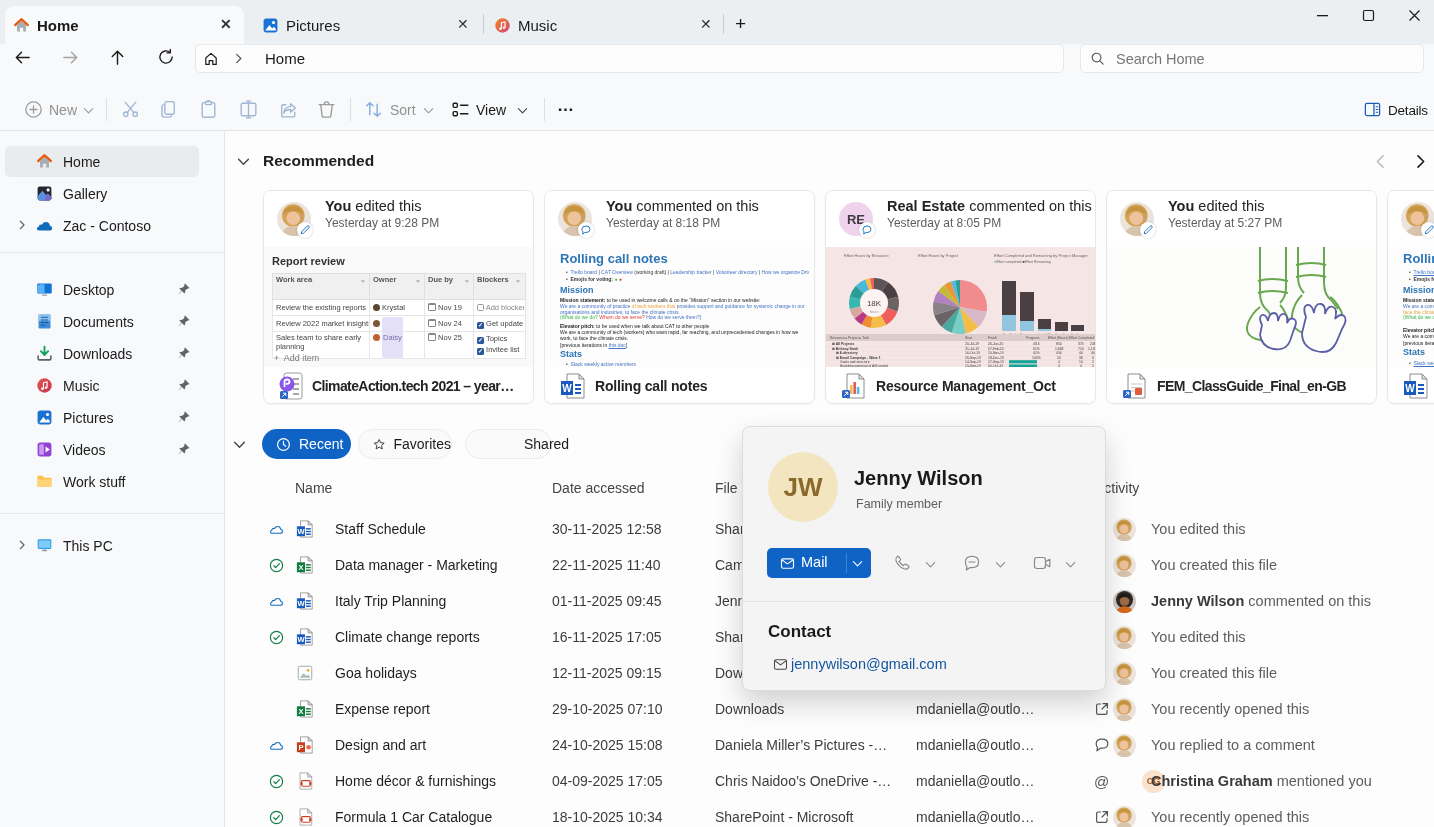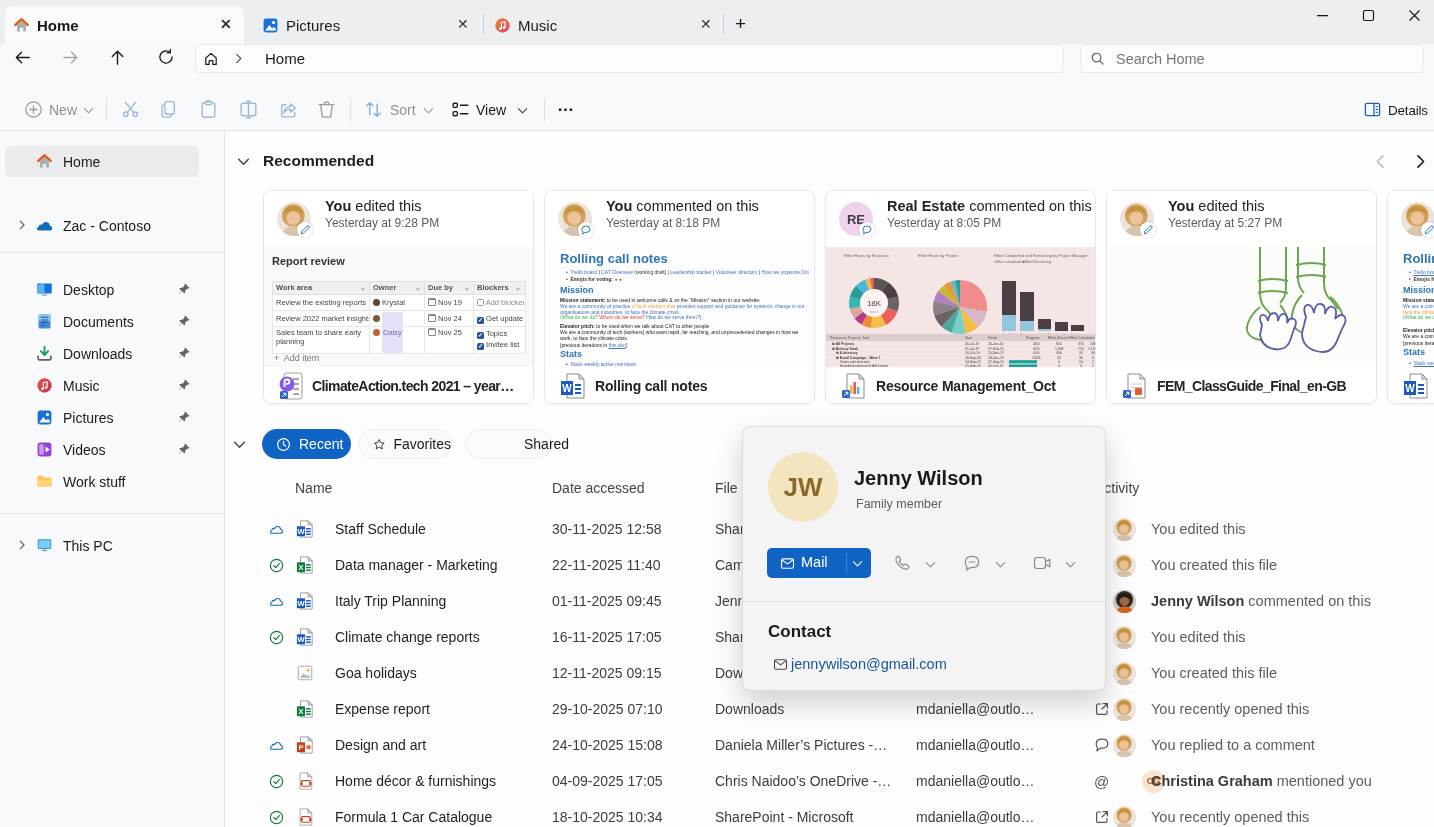--- a/index.html
+++ b/index.html
@@ -298,20 +298,29 @@
 </div>
 
 <div id="sidebar">
   <div class="sbitem" style="top:15px;background:#eaebec;">
     <svg class="ic" viewBox="0 0 16 16">
           <path d="M2.2 7.4 L8 2.2 L13.8 7.4" fill="none" stroke="#e8590c" stroke-width="2.4" stroke-linecap="round" stroke-linejoin="round"></path>
           <path d="M3.8 7.6 V13.6 H6.4 V10.2 H9.6 V13.6 H12.2 V7.6 L8 3.8 Z" fill="#a7adb5"></path>
         </svg>
     <span>Home</span>
   </div>
+  <div class="sbitem" style="top:47px;">
+    <svg class="ic" viewBox="0 0 16 16">
+          <rect x="1.5" y="1.5" width="13" height="13" rx="2" fill="#26262e"></rect>
+          <path d="M1.5 10.5 L6 5.5 L9.5 9.5 L11 8 L14.5 11.5 V12.5 Q14.5 14.5 12.5 14.5 H3.5 Q1.5 14.5 1.5 12.5 Z" fill="#5a8fdc"></path>
+          <path d="M7.5 14.5 L11 8 L14.5 11.5 V12.5 Q14.5 14.5 12.5 14.5 Z" fill="#7b68c8"></path>
+          <circle cx="11.4" cy="4.6" r="1.5" fill="#fff"></circle>
+        </svg>
+    <span>Gallery</span>
+  </div>
   <div class="sbchev" style="top:79px;">
         <svg width="10" height="10" viewBox="0 0 12 12">
           <path d="M4 1.5 L8.5 6 L4 10.5" fill="none" stroke="#5c5c5c" stroke-width="1.3" stroke-linecap="round" stroke-linejoin="round"></path>
         </svg>
       </div>
   <div class="sbitem" style="top:79px;">
     <svg class="ic" viewBox="0 0 20 14">
           <path d="M5 13 H15.5 Q19 13 19 10.2 Q19 7.6 16.4 7.3 Q15.8 3 11.6 3 Q8.3 3 7.3 5.9 Q6.9 5.8 6.3 5.8 Q3.4 5.8 3.1 8.5 Q1 8.9 1 10.9 Q1 13 3.6 13 Z" fill="#0f6cbd"></path>
         </svg>
     <span>Zac - Contoso</span>
@@ -446,21 +455,21 @@
             <svg width="10" height="10" viewBox="0 0 12 12">
               <path d="M1.5 10.5 L2 8 L8.6 1.4 Q9.6 0.4 10.6 1.4 Q11.6 2.4 10.6 3.4 L4 10 Z" fill="none" stroke="#0f6cbd" stroke-width="1.1"></path>
             </svg>
           </div>
       <div class="chl1"><b>You</b> edited this</div>
       <div class="chl2">Yesterday at 9:28 PM</div>
     </div>
     <div class="cprev" style="background:#f9f9f9;">
       <div class="abs" style="left:8px;top:8px;font-size:11px;font-weight:bold;color:#333;">Report review</div>
       <div class="abs" style="left:8px;top:26px;width:254px;height:76px;font-size:7.5px;color:#444;">
-        <div style="display:flex;background:#f0f0f0;font-weight:bold;color:#555;border:1px solid #e0e0e0;height:14px;line-height:12px;margin-top:8px;">
+        <div style="display:flex;background:#f0f0f0;font-weight:bold;color:#555;border:1px solid #e0e0e0;height:27px;line-height:12px;">
           <div style="width:97px;padding:0 3px;border-right:1px solid #e0e0e0;">Work area <span style="float:right;color:#999;">⌄</span></div>
           <div style="width:55px;padding:0 3px;border-right:1px solid #e0e0e0;">Owner <span style="float:right;color:#999;">⌄</span></div>
           <div style="width:49px;padding:0 3px;border-right:1px solid #e0e0e0;">Due by <span style="float:right;color:#999;">⌄</span></div>
           <div style="width:50px;padding:0 3px;">Blockers <span style="float:right;color:#999;">⌄</span></div>
         </div>
         <div style="display:flex;background:#fff;border:1px solid #e6e6e6;border-top:none;height:16px;line-height:15px;white-space:nowrap;">
           <div style="width:97px;padding:0 3px;border-right:1px solid #e6e6e6;overflow:hidden;">Review the existing reports</div>
           <div style="width:55px;padding:0 3px;border-right:1px solid #e6e6e6;overflow:hidden;"><span style="display:inline-block;width:7px;height:7px;border-radius:50%;background:#5a4632;vertical-align:-1px;"></span> Krystal</div>
           <div style="width:49px;padding:0 3px;border-right:1px solid #e6e6e6;"><span class="cal"></span> Nov 19</div>
           <div style="width:50px;padding:0 3px;color:#888;overflow:hidden;"><span class="ubx"></span> Add blocker</div>

